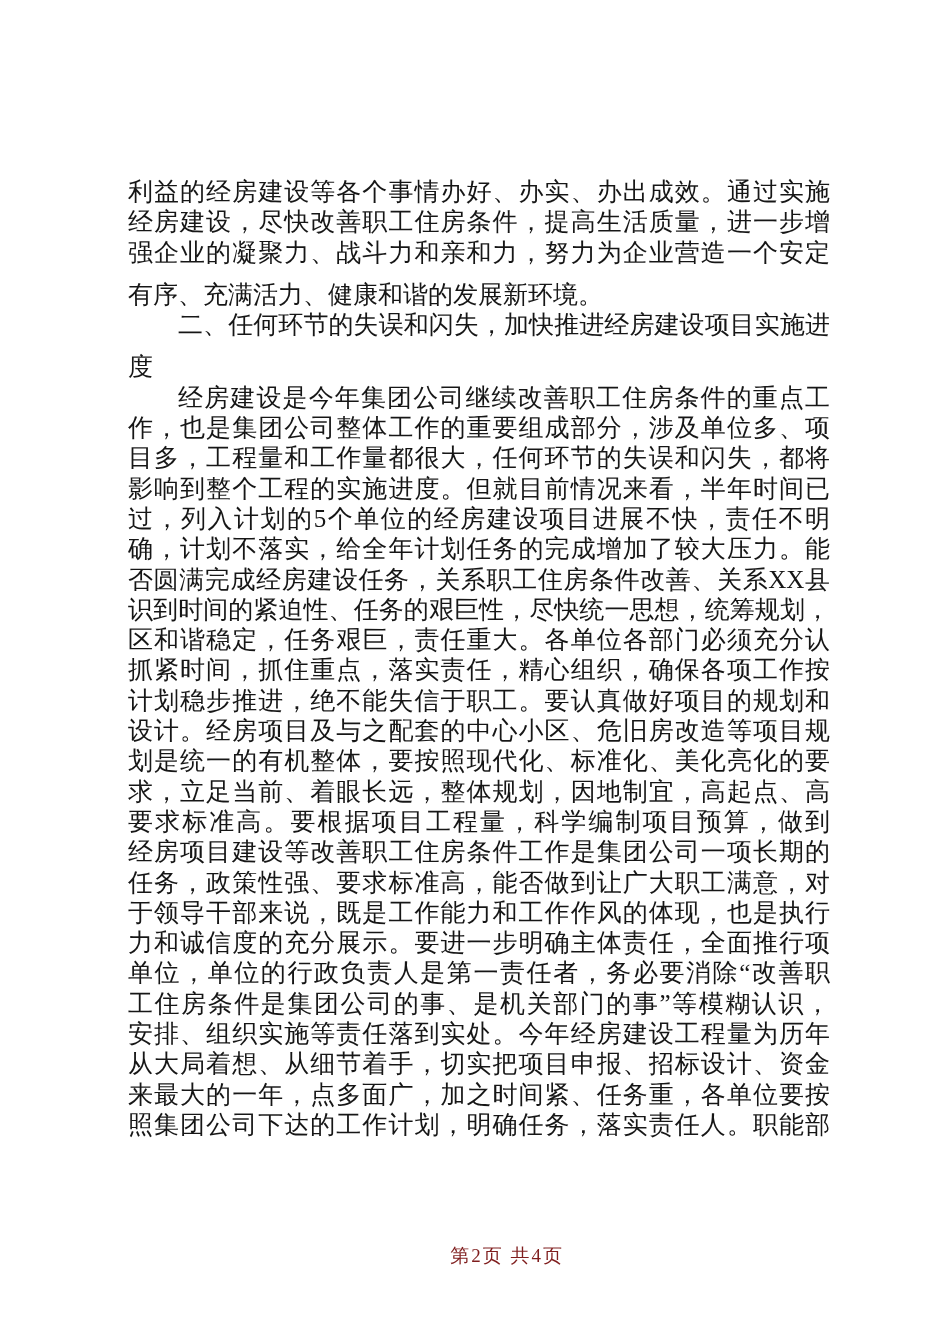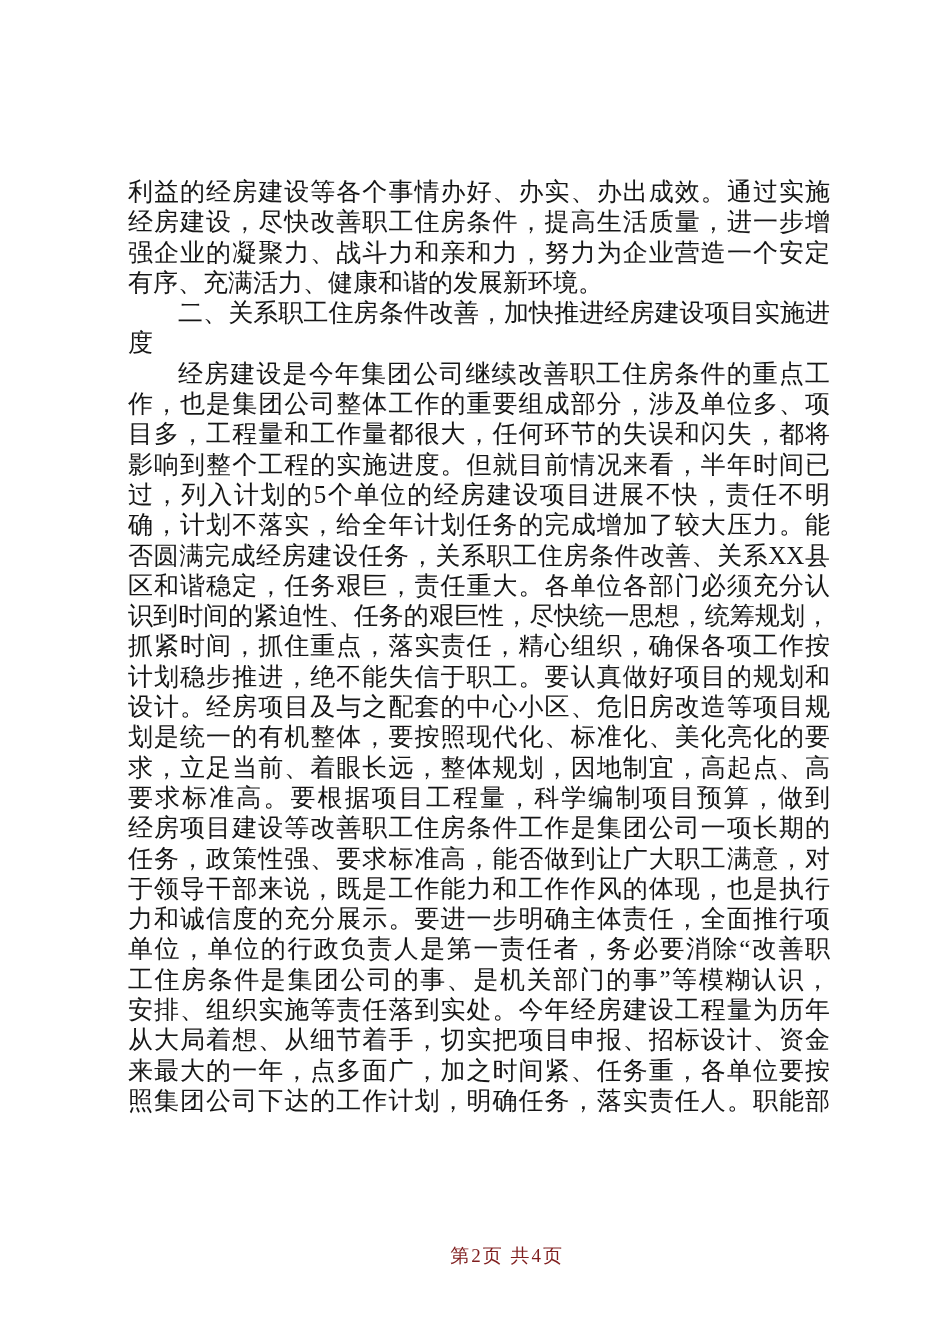--- a/index.html
+++ b/index.html
@@ -26,20 +26,21 @@
     line-height: 30.3px;
   }
   .line {
     height: 30.3px;
     overflow: hidden;
     text-align: justify;
     text-align-last: justify;
   }
   .line.para-end {
     text-align-last: left;
+    margin-top: 12px;
   }
   .line.indent {
     text-indent: 50px;
   }
   .doc-footer {
     position: absolute;
     top: 1243px;
     left: 0;
     width: 100%;
     box-sizing: border-box;
@@ -52,31 +53,31 @@
 </style>
 </head>
 <body>
 
 <div class="page">
   <div class="doc-body" id="doc-body">
       <div class="line">利益的经房建设等各个事情办好、办实、办出成效。通过实施</div>
       <div class="line">经房建设，尽快改善职工住房条件，提高生活质量，进一步增</div>
       <div class="line">强企业的凝聚力、战斗力和亲和力，努力为企业营造一个安定</div>
       <div class="line para-end">有序、充满活力、健康和谐的发展新环境。</div>
-      <div class="line indent">二、关系职工住房条件改善，加快推进经房建设项目实施进</div>
+      <div class="line indent">二、任何环节的失误和闪失，加快推进经房建设项目实施进</div>
       <div class="line para-end">度</div>
       <div class="line indent">经房建设是今年集团公司继续改善职工住房条件的重点工</div>
       <div class="line">作，也是集团公司整体工作的重要组成部分，涉及单位多、项</div>
       <div class="line">目多，工程量和工作量都很大，任何环节的失误和闪失，都将</div>
       <div class="line">影响到整个工程的实施进度。但就目前情况来看，半年时间已</div>
       <div class="line">过，列入计划的5个单位的经房建设项目进展不快，责任不明</div>
       <div class="line">确，计划不落实，给全年计划任务的完成增加了较大压力。能</div>
       <div class="line">否圆满完成经房建设任务，关系职工住房条件改善、关系XX县</div>
+      <div class="line">识到时间的紧迫性、任务的艰巨性，尽快统一思想，统筹规划，</div>
       <div class="line">区和谐稳定，任务艰巨，责任重大。各单位各部门必须充分认</div>
-      <div class="line">识到时间的紧迫性、任务的艰巨性，尽快统一思想，统筹规划，</div>
       <div class="line">抓紧时间，抓住重点，落实责任，精心组织，确保各项工作按</div>
       <div class="line">计划稳步推进，绝不能失信于职工。要认真做好项目的规划和</div>
       <div class="line">设计。经房项目及与之配套的中心小区、危旧房改造等项目规</div>
       <div class="line">划是统一的有机整体，要按照现代化、标准化、美化亮化的要</div>
       <div class="line">求，立足当前、着眼长远，整体规划，因地制宜，高起点、高</div>
       <div class="line">要求标准高。要根据项目工程量，科学编制项目预算，做到</div>
       <div class="line">经房项目建设等改善职工住房条件工作是集团公司一项长期的</div>
       <div class="line">任务，政策性强、要求标准高，能否做到让广大职工满意，对</div>
       <div class="line">于领导干部来说，既是工作能力和工作作风的体现，也是执行</div>
       <div class="line">力和诚信度的充分展示。要进一步明确主体责任，全面推行项</div>

